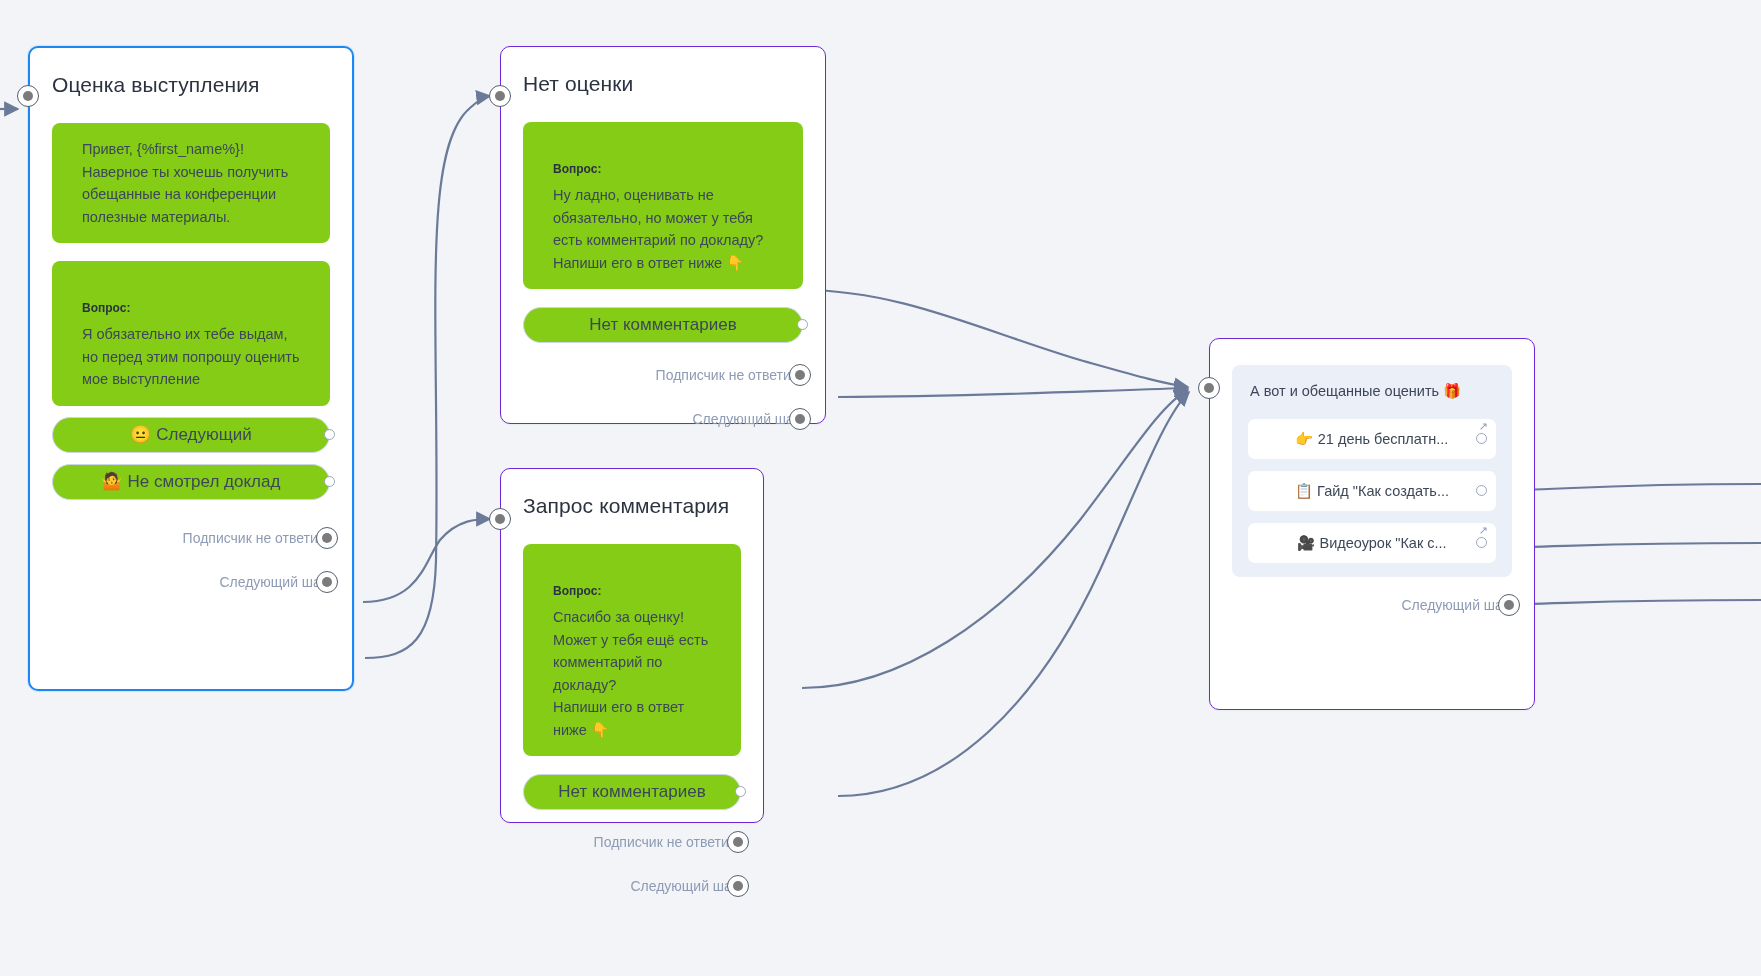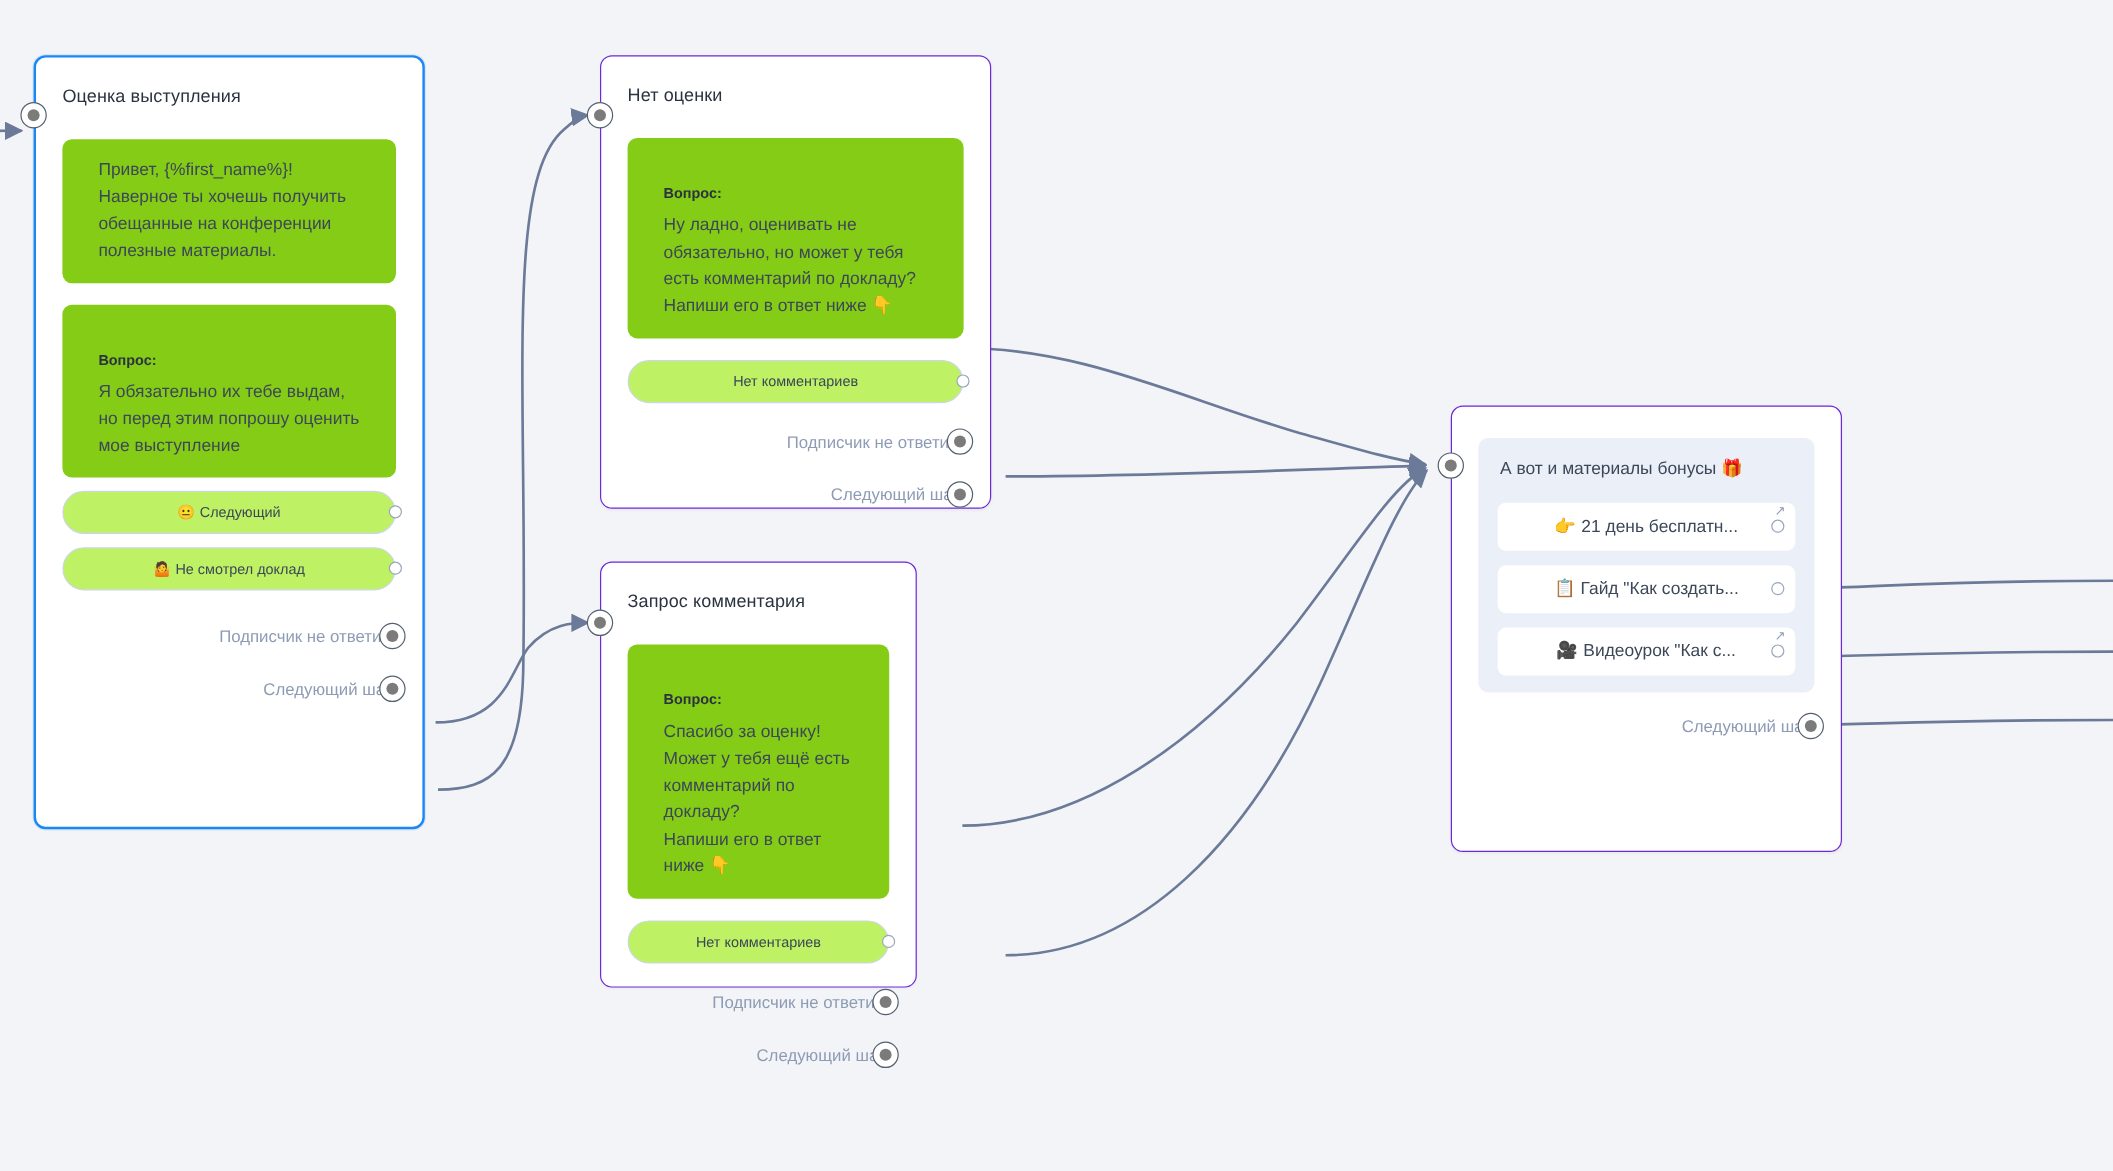--- a/index.html
+++ b/index.html
@@ -35,21 +35,21 @@
     border: 1px solid #6d28d9;
     border-radius: 10px;
     box-sizing: border-box;
     box-shadow: 0 1px 2px rgba(16,24,40,0.04);
   }
   .card.selected {
     border: 2px solid #1b87f5;
     box-shadow: 0 0 0 1px rgba(27,135,245,0.12);
   }
   .card-title {
-    font-size: 15px;
+    font-size: 21px;
     color: #2b3340;
     padding: 24px 22px 0 22px;
     line-height: 1.2;
     letter-spacing: 0.1px;
   }
   .card-body {
     padding: 26px 22px 0 22px;
   }
 
   
@@ -73,23 +73,23 @@
 
   
   .qr {
     position: relative;
     margin-top: 11px;
     border: 1px solid #ccd6e6;
     border-radius: 20px;
     height: 36px;
     line-height: 34px;
     text-align: center;
-    font-size: 12px;
+    font-size: 17px;
     color: #3c4758;
-    background: #bef264;
+    background: #84cc16;
     box-sizing: border-box;
     cursor: pointer;
   }
   .qr .port {
     position: absolute;
     right: -6px;
     top: 50%;
     margin-top: -6px;
     width: 11px;
     height: 11px;
@@ -322,21 +322,21 @@
       </div>
     </div>
   </div>
   <div class="in-port node-port" style="left:489px; top:508px;">
       <i></i>
     </div>
 
   <div class="card" style="left:1209px; top:338px; width:326px; height:372px;">
     <div class="card-body">
       <div class="bonus-bubble">
-        <div class="bonus-text">А вот и материалы бонусы 🎁</div>
+        <div class="bonus-text">А вот и обещанные оценить 🎁</div>
 
         <div class="url-btn">
           <span class="ext">↗</span>
           <i class="emoji">👉</i>
           <span>21 день бесплатн...</span>
           <span class="port"></span>
         </div>
 
         <div class="url-btn">
           <i class="emoji">📋</i>

